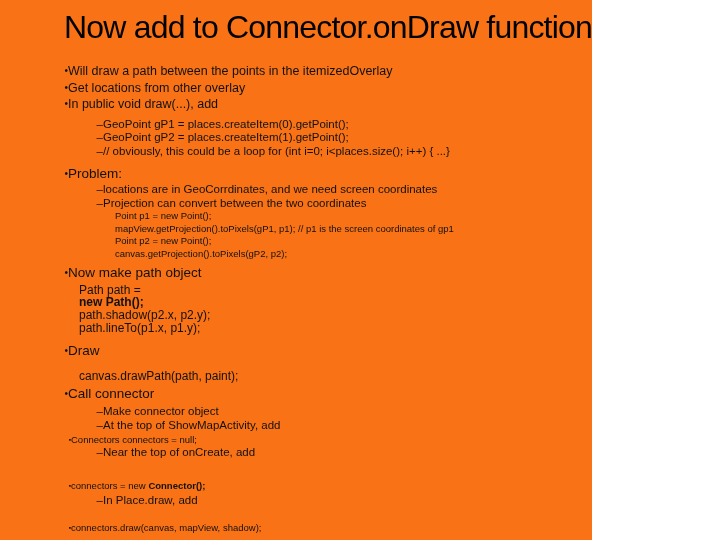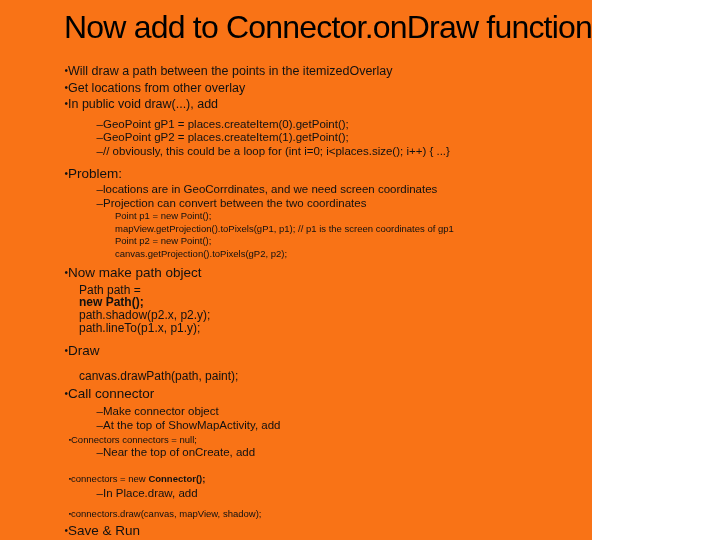--- a/index.html
+++ b/index.html
@@ -126,29 +126,29 @@
       <span>At the top of ShowMapActivity, add</span>
     </div>
     <div class="line l3" style="margin-top:1.5px">
       <span class="m">▪</span>
       <span>Connectors connectors = null;</span>
     </div>
     <div class="line l2">
       <span class="m">–</span>
       <span>Near the top of onCreate, add</span>
     </div>
-    <div class="line l3" style="margin-top:13px">
+    <div class="line l3" style="margin-top:20px">
       <span class="m">▪</span>
       <span>connectors = new </span><span class="b">Connector();</span>
     </div>
     <div class="line l2" style="margin-top:1.5px">
       <span class="m">–</span>
       <span>In Place.draw, add</span>
     </div>
-    <div class="line l3" style="margin-top:8px">
+    <div class="line l3" style="margin-top:15px">
       <span class="m">▪</span>
       <span>connectors.draw(canvas, mapView, shadow);</span>
     </div>
 
     <div class="line l1b" style="margin-top:1.5px">
       <span class="m">•</span>
       <span>Save &amp; Run</span>
     </div>
 
   </div>

